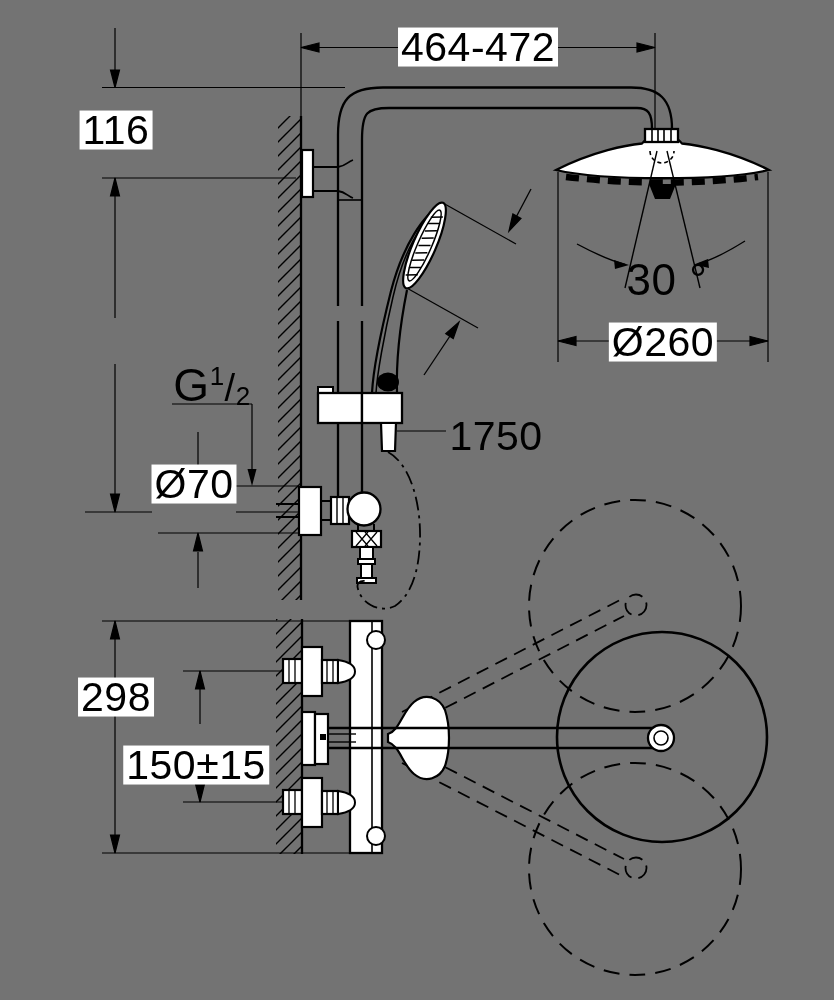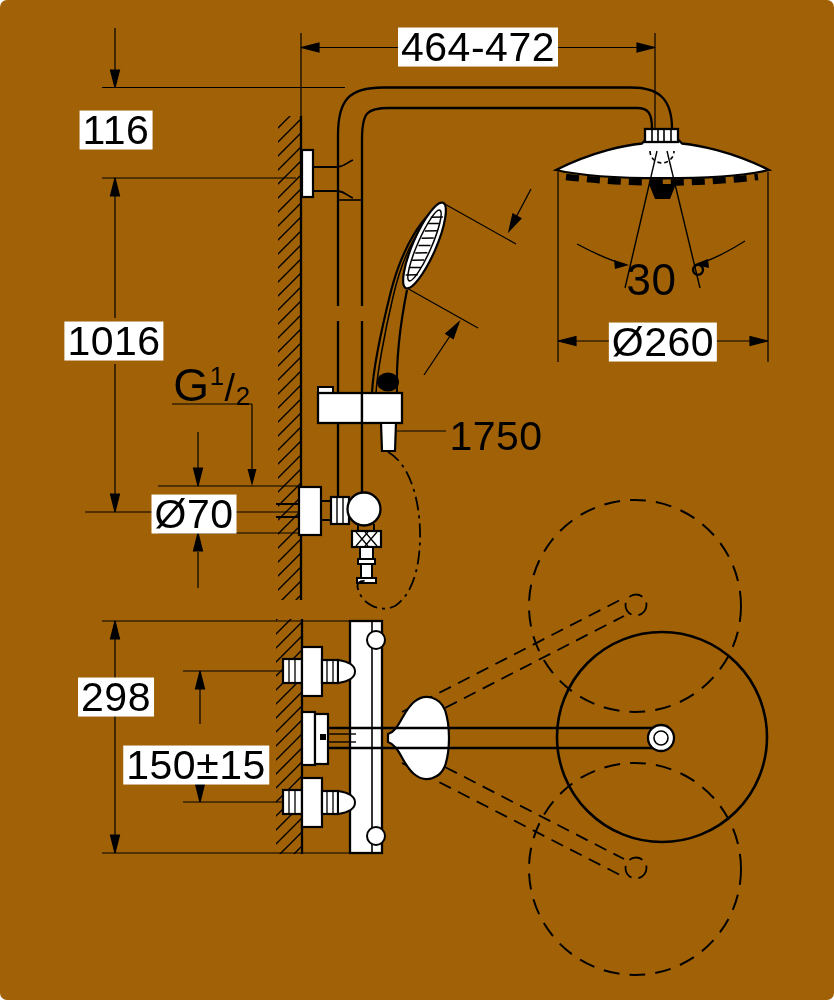--- a/index.html
+++ b/index.html
@@ -1,17 +1,17 @@
 <!DOCTYPE html>
 <html><head>
 <meta charset="utf-8">
 <style>
   html,body{margin:0;padding:0;background:#fff;}
-  #stage{position:relative;width:834px;height:1000px;background:#a16207;overflow:hidden;
-         font-family:"Liberation Sans",sans-serif;border-radius:7px;}
+  #stage{position:relative;width:834px;height:1000px;background:#737373;overflow:hidden;
+         font-family:"Liberation Sans",sans-serif;}
   #stage svg{position:absolute;left:0;top:0;}
   .lbl{position:absolute;transform:translate(-50%,-50%);white-space:nowrap;
        font-family:"Liberation Sans",sans-serif;color:#000;font-size:41px;
        line-height:0.95;background:#fff;padding:0 3px;letter-spacing:0.5px;}
   .lbl.clear{background:transparent;}
   .lbl .g{font-size:46px;}
   .lbl .sup{font-size:26px;vertical-align:16px;}
   .lbl .slash{font-size:38px;}
   .lbl .sub{font-size:26px;vertical-align:-4px;}
   .lbl.big{font-size:44px;}
@@ -228,21 +228,20 @@
     <line x1="328" y1="734" x2="356" y2="734" stroke-width="1.4"></line>
     <line x1="328" y1="742" x2="356" y2="742" stroke-width="1.4"></line>
     <circle cx="661" cy="738" r="13" fill="#fff" stroke-width="2.3"></circle>
     <circle cx="661" cy="738" r="7" stroke-width="1.6"></circle>
   </g>
   <circle cx="662" cy="737" r="105" fill="none" stroke="#000" stroke-width="2.6"></circle>
 </svg>
 
   <div class="lbl" style="left:478px;top:47px">464-472</div>
   <div class="lbl" style="left:116px;top:130px">116</div>
-  <div class="lbl" style="left:114px;top:341px">1016</div>
   <div class="lbl clear" style="left:212px;top:386px"><span class="g">G</span><span class="sup">1</span><span class="slash">/</span><span class="sub">2</span></div>
   <div class="lbl clear big" style="left:667px;top:280px">30 °</div>
   <div class="lbl" style="left:663px;top:342px">Ø260</div>
   <div class="lbl clear" style="left:496px;top:436px">1750</div>
-  <div class="lbl" style="left:194px;top:514px">Ø70</div>
+  <div class="lbl" style="left:194px;top:484px">Ø70</div>
   <div class="lbl" style="left:116px;top:697px">298</div>
   <div class="lbl" style="left:196px;top:765px">150±15</div>
 </div>
 
 </body></html>

